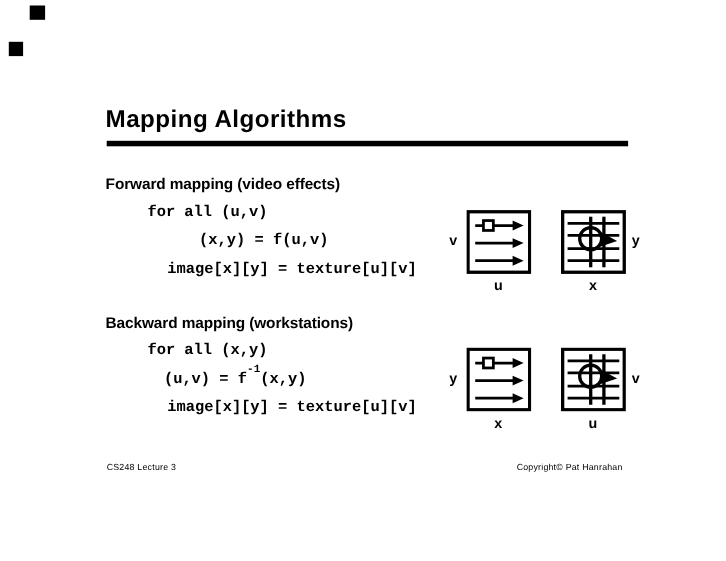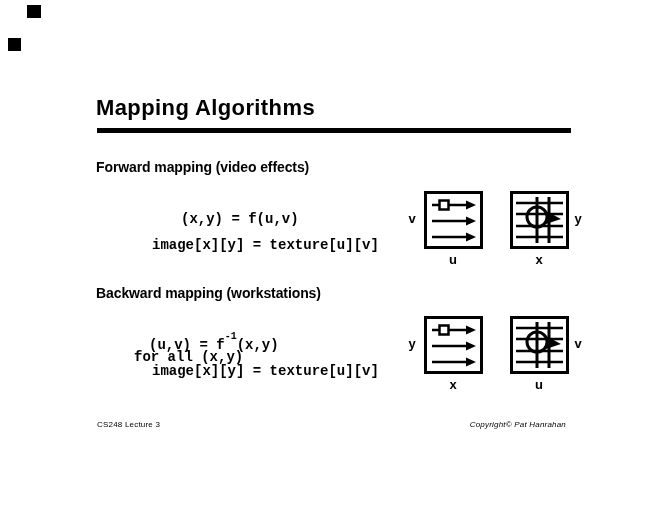--- a/index.html
+++ b/index.html
@@ -37,20 +37,21 @@
 <div class="slide">
 
   <div class="corner-mark mark1"></div>
   <div class="corner-mark mark2"></div>
 
   <div class="abs title">Mapping Algorithms</div>
   <div class="abs rule"></div>
 
   <div class="abs sec-heading" style="left:96px; top:159px;">Forward mapping (video effects)</div>
 
+  <div class="abs code-line" style="left:134px; top:186px;"><span>for all (u,v)</span><sup></sup><span></span></div>
   <div class="abs code-line" style="left:149px; top:212px;margin-left:32px;"><span>(x,y) = f(u,v)</span><sup></sup><span></span></div>
   <div class="abs code-line" style="left:152px; top:238px;"><span>image[x][y] = texture[u][v]</span><sup></sup><span></span></div>
 
   <div class="abs axis-label" style="left:402px; top:212px;">v</div>
   <svg class="abs" style="left:424px; top:191px;" width="59" height="58" viewBox="0 0 59 58">
     <rect x="1.5" y="1.5" width="56" height="55" fill="none" stroke="#000" stroke-width="3"></rect>
     <line x1="8" y1="14" x2="43" y2="14" stroke="#000" stroke-width="2.5"></line>
     <polygon points="42,9.5 52,14 42,18.5" fill="#000"></polygon>
     <line x1="8" y1="30" x2="43" y2="30" stroke="#000" stroke-width="2.5"></line>
     <polygon points="42,25.5 52,30 42,34.5" fill="#000"></polygon>
@@ -69,21 +70,21 @@
     <line x1="27" y1="6" x2="27" y2="52" stroke="#000" stroke-width="3"></line>
     <line x1="39" y1="6" x2="39" y2="52" stroke="#000" stroke-width="3"></line>
     <circle cx="27" cy="26" r="10" fill="none" stroke="#000" stroke-width="3"></circle>
     <path d="M36,20 L51,28 L36,33 Z" fill="#000"></path>
   </svg>
   <div class="abs axis-label" style="left:568px; top:212px;">y</div>
   <div class="abs axis-label" style="left:529px; top:253px;">x</div>
 
   <div class="abs sec-heading" style="left:96px; top:285px;text-align:right;">Backward mapping (workstations)</div>
 
-  <div class="abs code-line" style="left:134px; top:312px;margin-top:38px;"><span>for all (x,y)</span><sup></sup><span></span></div>
+  <div class="abs code-line" style="left:134px; top:312px;"><span>for all (x,y)</span><sup></sup><span></span></div>
   <div class="abs code-line" style="left:149px; top:338px;"><span>(u,v) = f</span><sup>-1</sup><span>(x,y)</span></div>
   <div class="abs code-line" style="left:152px; top:364px;"><span>image[x][y] = texture[u][v]</span><sup></sup><span></span></div>
 
   <div class="abs axis-label" style="left:402px; top:337px;">y</div>
   <svg class="abs" style="left:424px; top:316px;" width="59" height="58" viewBox="0 0 59 58">
     <rect x="1.5" y="1.5" width="56" height="55" fill="none" stroke="#000" stroke-width="3"></rect>
     <line x1="8" y1="14" x2="43" y2="14" stroke="#000" stroke-width="2.5"></line>
     <polygon points="42,9.5 52,14 42,18.5" fill="#000"></polygon>
     <line x1="8" y1="30" x2="43" y2="30" stroke="#000" stroke-width="2.5"></line>
     <polygon points="42,25.5 52,30 42,34.5" fill="#000"></polygon>
@@ -101,15 +102,15 @@
     <line x1="6" y1="46" x2="53" y2="46" stroke="#000" stroke-width="2.5"></line>
     <line x1="27" y1="6" x2="27" y2="52" stroke="#000" stroke-width="3"></line>
     <line x1="39" y1="6" x2="39" y2="52" stroke="#000" stroke-width="3"></line>
     <circle cx="27" cy="26" r="10" fill="none" stroke="#000" stroke-width="3"></circle>
     <path d="M36,20 L51,28 L36,33 Z" fill="#000"></path>
   </svg>
   <div class="abs axis-label" style="left:568px; top:337px;">v</div>
   <div class="abs axis-label" style="left:529px; top:378px;">u</div>
 
   <div class="abs footer-text" style="left:97px; top:420px;">CS248 Lecture 3</div>
-  <div class="abs footer-text" style="right:94px; top:420px;font-style:italic;">Copyright© Pat Hanrahan</div>
+  <div class="abs footer-text" style="right:94px; top:420px;">Copyright© Pat Hanrahan</div>
 
 </div>
 
 </body></html>

